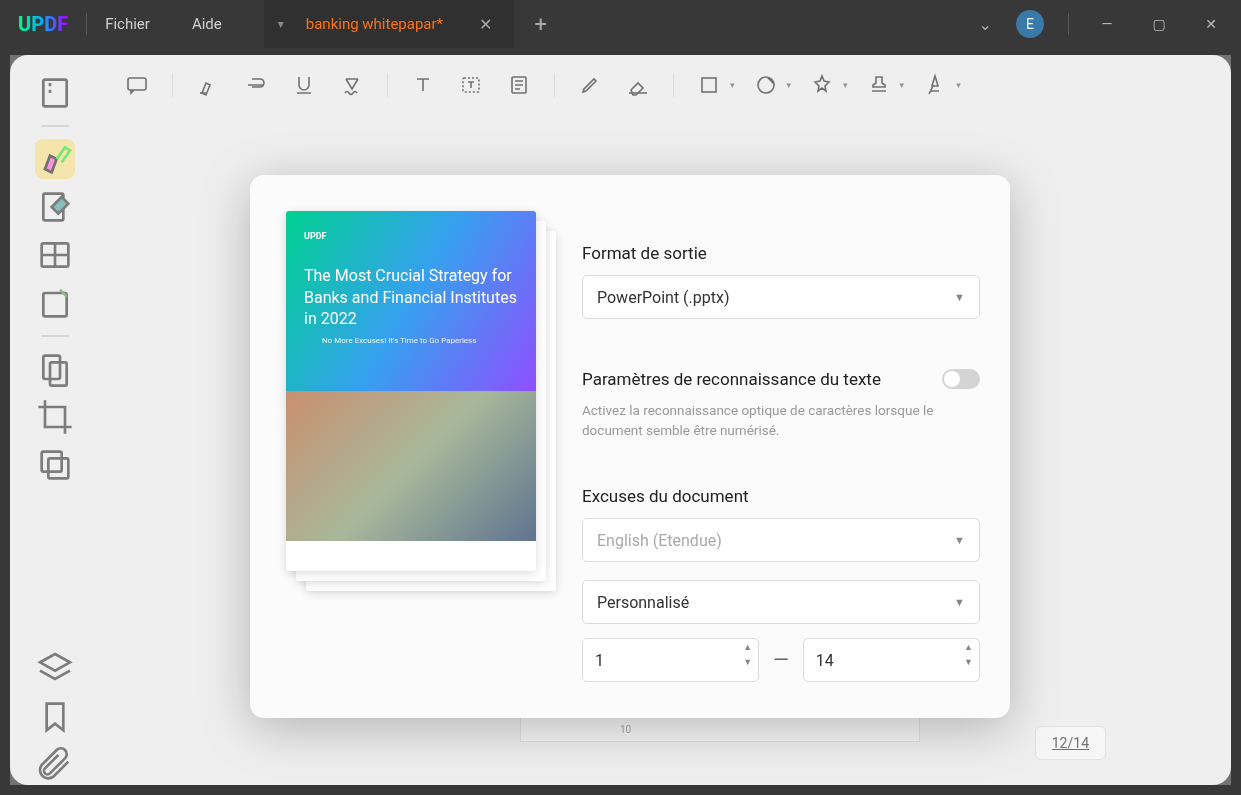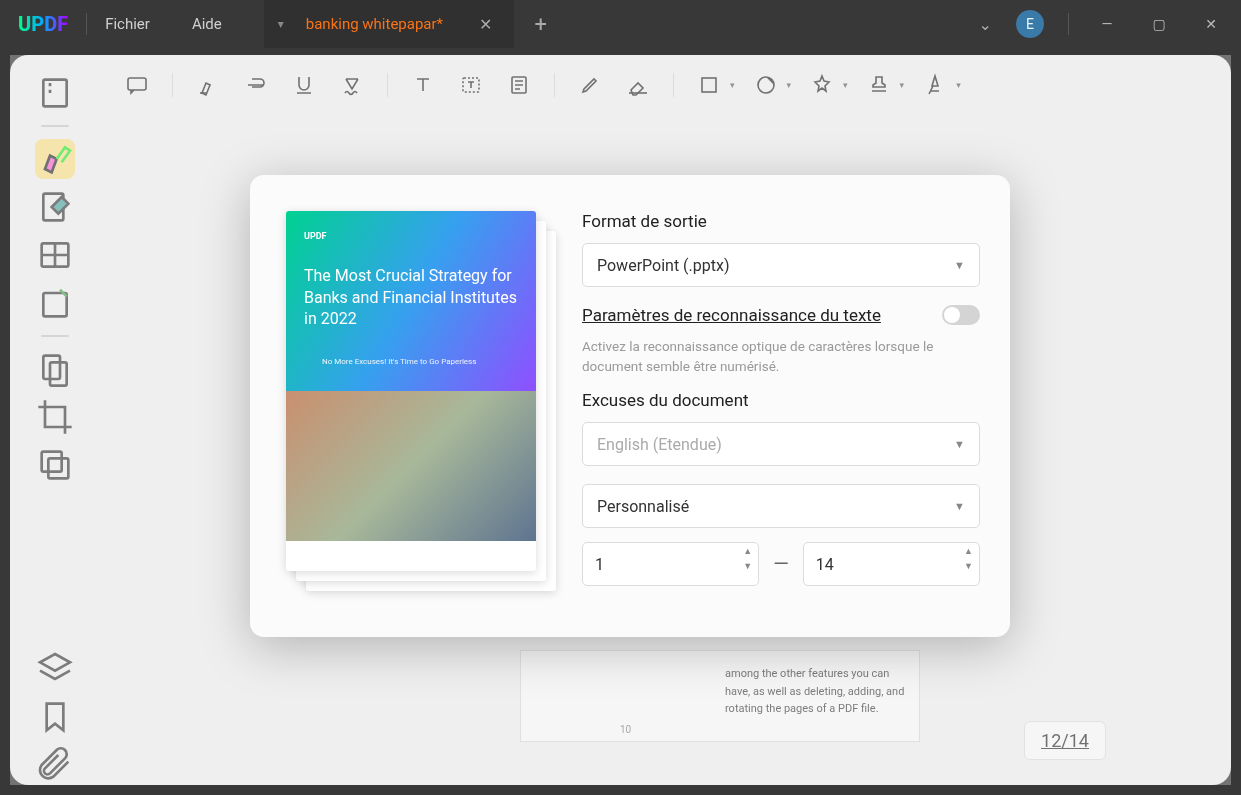--- a/index.html
+++ b/index.html
@@ -35,46 +35,46 @@
   .center { flex:1; display:flex; flex-direction:column; }
   .toolbar { height:60px; display:flex; align-items:center; padding:0 20px 0 20px; gap:14px;}
   .tb-btn { width:34px; height:34px; display:flex; align-items:center;justify-content:center; color:#333; cursor:pointer;}
   .tb-btn svg { width:24px; height:24px; }
   .tb-sep { width:1px; height:24px; background:#d8d8d8; margin:0 4px;}
   .tb-caret { font-size:9px; color:#666; margin-left:-10px; cursor:pointer;}
   
   
   .doc-area { flex:1; position:relative; overflow:hidden;}
   .page-tile { position:absolute; left:420px; top:535px; width:400px; background:#fff; border:1px solid #ddd; font-size:11px; color:#444; padding:14px 14px 6px 14px;}
-  .page-counter { position:absolute; right:55px; bottom:25px; background:#fff; border:1px solid #e0e0e0; border-radius:6px; padding:8px 16px; font-size:18px; color:#333;text-decoration:underline;}
+  .page-counter { position:absolute; right:55px; bottom:25px; background:#fff; border:1px solid #e0e0e0; border-radius:6px; padding:8px 16px; font-size:14px; color:#333;text-decoration:underline;}
   
   
   .sidebar-right { width:70px; display:flex; align-items:center; padding-top:18px; gap:16px;}
   .sbr-btn { width:34px;height:34px;display:flex;align-items:center;justify-content:center;color:#333;cursor:pointer;}
   .sbr-div { width:28px; height:2px; background:#ccc; border-radius:2px;}
   .sbr-bottom { margin-top:auto; margin-bottom:20px; display:flex; flex-direction:column; align-items:center; gap:16px;}
   .flower { width:30px;height:30px; position:relative;}
   .flower span { position:absolute; width:14px;height:14px; border-radius:50%; }
   
   
   .overlay-dim { position:absolute; inset:0; background:rgba(230,230,230,0.35);}
   .modal { position:absolute; left:240px; top:120px; width:760px; background:#fbfbfb; border-radius:14px; box-shadow:0 10px 50px rgba(0,0,0,0.25); padding:36px 30px 36px 36px; display:flex; gap:26px;}
   .preview-stack { position:relative; width:270px; height:390px;}
   .pcard { position:absolute; background:#fff; border-radius:3px; box-shadow:0 2px 10px rgba(0,0,0,0.15); width:250px; height:360px;}
   .pcard.c1 { left:20px; top:20px;}
   .pcard.c2 { left:10px; top:10px;}
   .pcard.c3 { left:0; top:0;}
   .pcard.c3 .cover-top { height:180px; background:linear-gradient(120deg,#00d191,#36a0ef,#8f4fff); padding:20px 18px; color:#fff; border-radius:3px 3px 0 0;}
   .ptitle { font-weight:400; font-size:16px; line-height:1.35; margin-top:24px;}
-  .psub { font-size:8px; margin-top:27px; opacity:0.9;padding-left:18px;}
+  .psub { font-size:8px; margin-top:6px; opacity:0.9;padding-left:18px;}
   .pphoto { height:150px; background:linear-gradient(135deg,#c98f6f,#a8b89a,#5e7490); margin:0 0 0 0;}
   
   .form-col { flex:1; display:flex; flex-direction:column; }
-  .flabel { font-size:17px; color:#222; margin-bottom:12px;}
-  .flabel.flex { display:flex; align-items:flex-end; justify-content:space-between;text-decoration:underline;}
+  .flabel { font-size:17px; color:#222; margin-bottom:12px;margin-top:32px;}
+  .flabel.flex { display:flex; align-items:flex-end; justify-content:space-between;}
   .fdesc { font-size:13.5px; color:#9a9a9a; line-height:1.45; margin-bottom:14px;}
   .select { border:1px solid #dcdcdc; background:#fff; border-radius:5px; height:44px; display:flex; align-items:center; padding:0 14px; font-size:16px; color:#333; margin-bottom:18px; cursor:pointer; position:relative;}
   .select.disabled { color:#aaa; }
   .select .caret { position:absolute; right:14px; color:#888; font-size:11px;}
   .toggle { width:38px; height:20px; background:#d4d4d4; border-radius:20px; position:relative; cursor:pointer;}
   .toggle .knob { position:absolute; left:2px; top:2px; width:16px;height:16px; background:#fff; border-radius:50%;}
   .range-row { display:flex; align-items:center; gap:14px; margin-top:-4px;}
   .numbox { flex:1; border:1px solid #dcdcdc; background:#fff; border-radius:5px; height:44px; display:flex; align-items:center; padding:0 12px; font-size:16px; color:#333; position:relative;}
   .spin { position:absolute; right:6px; top:4px; display:flex; flex-direction:column; font-size:9px; color:#888; line-height:1; gap:6px;}
   .spin span{cursor:pointer;}

